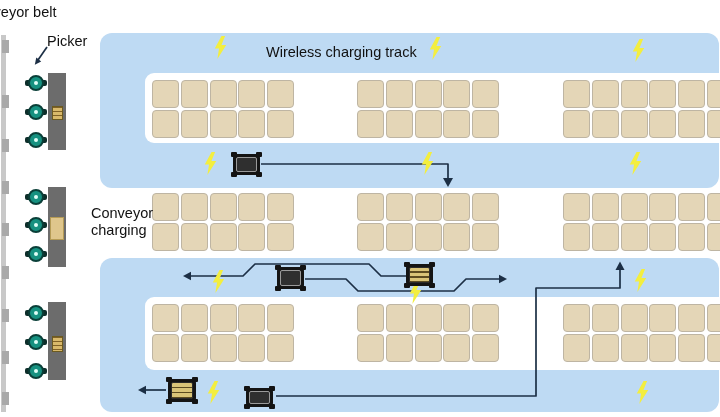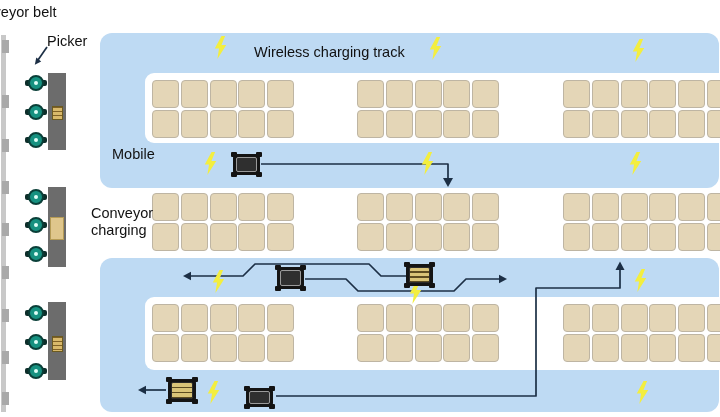--- a/index.html
+++ b/index.html
@@ -307,20 +307,19 @@
     <div class="robot loaded" style="left: 168px; top: 379px; width: 28px; height: 23px; --wx: 26px; --wy: 22px;">
       <div class="screen"></div>
     </div>
     <div class="robot" style="left: 246px; top: 388px; width: 27px; height: 19px; --wx: 25px; --wy: 18px;">
       <div class="screen"></div>
     </div>
   </div>
 
 <div class="lbl" style="left:-33px;top:4px;">Conveyor belt</div>
 <div class="lbl" style="left:47px;top:33px;">Picker</div>
-<div class="lbl" style="left:254px;top:44px;">Wireless charging track</div>
+<div class="lbl" style="left:266px;top:44px;">Wireless charging track</div>
 <div class="lbl" style="left:112px;top:146px;">
-  <div>Mobile</div>
 </div>
 <div class="lbl" style="left:91px;top:205px;">
   <div>Conveyor</div>
   <div>charging</div>
 </div>
 
 </body></html>

